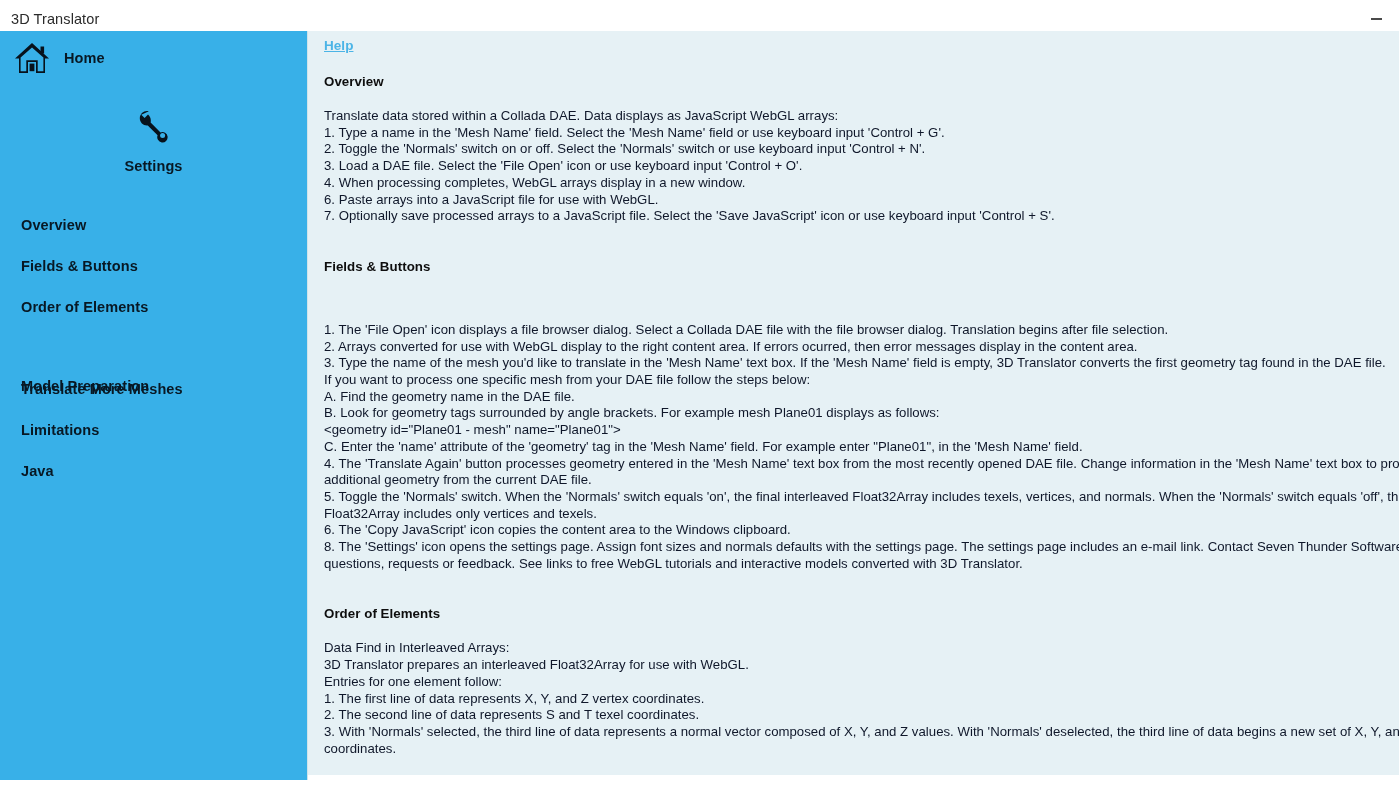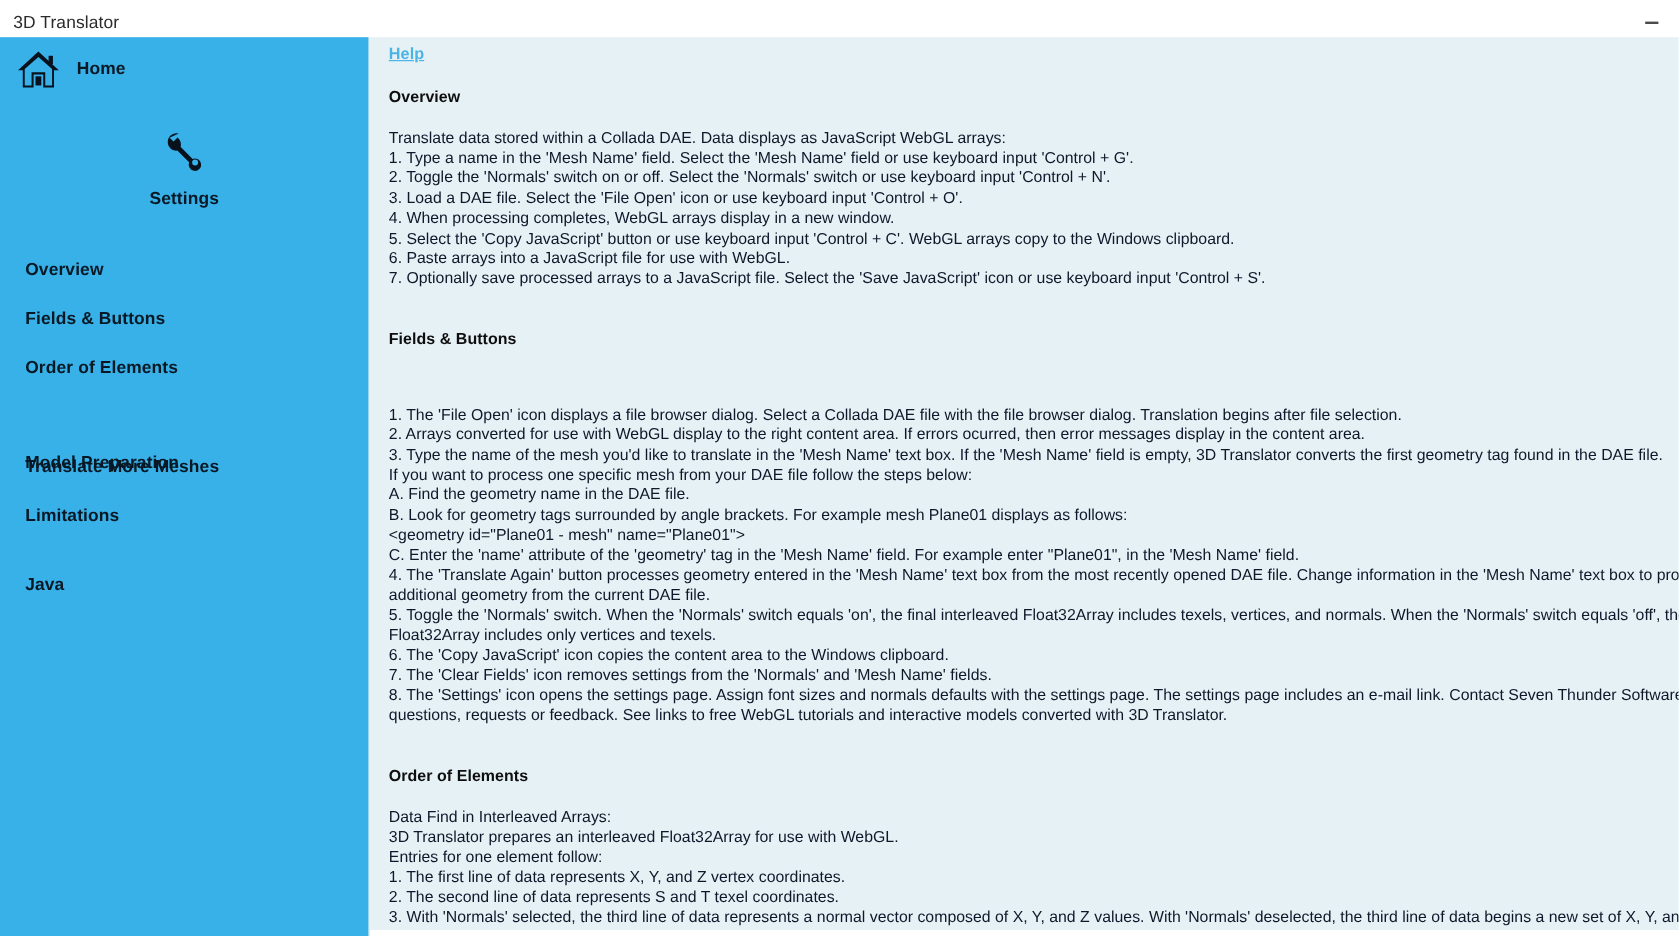--- a/index.html
+++ b/index.html
@@ -240,21 +240,21 @@
       </div>
       <div class="nav-text-item" style="top:305px;margin-top:38px;">
         <span>Model Preparation</span>
       </div>
       <div class="nav-text-item" style="top:346px;">
         <span>Translate More Meshes</span>
       </div>
       <div class="nav-text-item" style="top:387px;">
         <span>Limitations</span>
       </div>
-      <div class="nav-text-item" style="top:445px;">
+      <div class="nav-text-item" style="top:428px;">
         <span>Java</span>
       </div>
 
     </div>
 
     <div class="divider"></div>
 
     <div class="content">
       <div class="content-inner">
 
@@ -264,21 +264,20 @@
 
         
         <div class="section">
           <div class="section-title">Overview</div>
           <div class="gap-md"></div>
           <div class="para-line">Translate data stored within a Collada DAE. Data displays as JavaScript WebGL arrays:</div>
           <div class="para-line">1. Type a name in the 'Mesh Name' field.  Select the 'Mesh Name' field or use keyboard input 'Control + G'.</div>
           <div class="para-line">2. Toggle the 'Normals' switch on or off.  Select the  'Normals' switch or use keyboard input 'Control + N'.</div>
           <div class="para-line">3. Load a DAE file. Select the 'File Open' icon or use keyboard input 'Control + O'.</div>
           <div class="para-line">4. When processing completes, WebGL arrays display in a new window.</div>
-          <div class="para-line">5. Select the 'Copy JavaScript' button or use keyboard input 'Control + C'.  WebGL arrays copy to the Windows clipboard.</div>
           <div class="para-line">6. Paste arrays into a JavaScript file for use with WebGL.</div>
           <div class="para-line">7. Optionally save processed arrays to a JavaScript file.  Select the 'Save JavaScript' icon or use keyboard input 'Control + S'.</div>
         </div>
 
         <div class="gap-lg"></div>
 
         
         <div class="section">
           <div class="section-title">Fields &amp; Buttons</div>
           <div class="gap-xl"></div>
@@ -288,21 +287,20 @@
           <div class="para-line">If you want to process one specific mesh from your DAE file follow the steps below:</div>
           <div class="para-line">  A. Find the geometry name in the DAE file.</div>
           <div class="para-line">  B. Look for geometry tags surrounded by angle brackets. For example mesh Plane01 displays as follows:</div>
           <div class="para-line">  &lt;geometry id="Plane01 - mesh" name="Plane01"&gt;</div>
           <div class="para-line">   C. Enter the 'name' attribute of the 'geometry' tag in the 'Mesh Name' field. For example enter "Plane01", in the 'Mesh Name' field.</div>
           <div class="para-line">4. The 'Translate Again' button processes geometry entered in the 'Mesh Name' text box from the most recently opened DAE file. Change information in the 'Mesh Name' text box to process</div>
           <div class="para-line">additional geometry from the current DAE file.</div>
           <div class="para-line">5. Toggle the 'Normals' switch. When the 'Normals' switch equals 'on', the final interleaved Float32Array includes texels, vertices, and normals. When the 'Normals' switch equals 'off', the</div>
           <div class="para-line">Float32Array includes only vertices and texels.</div>
           <div class="para-line">6. The 'Copy JavaScript' icon copies the content area to the Windows clipboard.</div>
-          <div class="para-line">7. The 'Clear Fields' icon removes settings from the 'Normals' and 'Mesh Name' fields.</div>
           <div class="para-line">8. The 'Settings' icon opens the settings page. Assign font sizes and normals defaults with the settings page. The settings page includes an e-mail link. Contact Seven Thunder Software with</div>
           <div class="para-line">questions, requests or feedback. See links to free WebGL tutorials and interactive models converted with 3D Translator.</div>
         </div>
 
         <div class="gap-lg"></div>
 
         
         <div class="section">
           <div class="section-title">Order of Elements</div>
           <div class="gap-md"></div>

